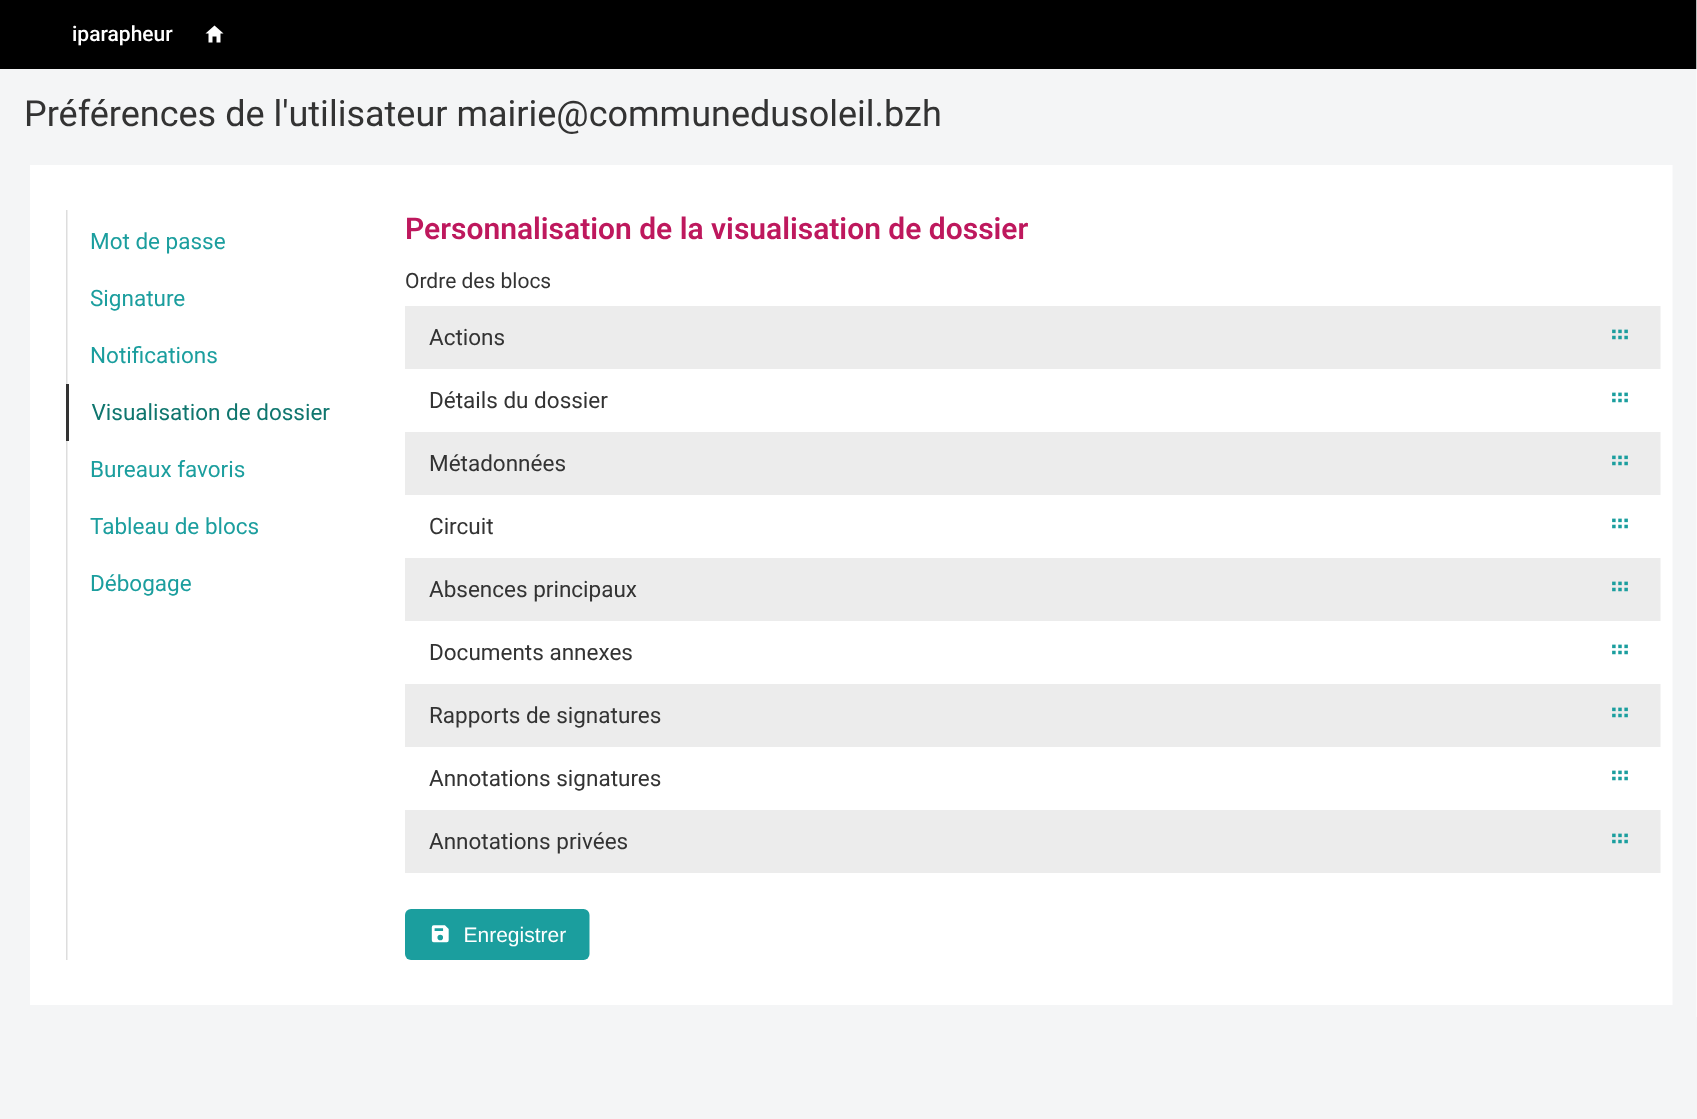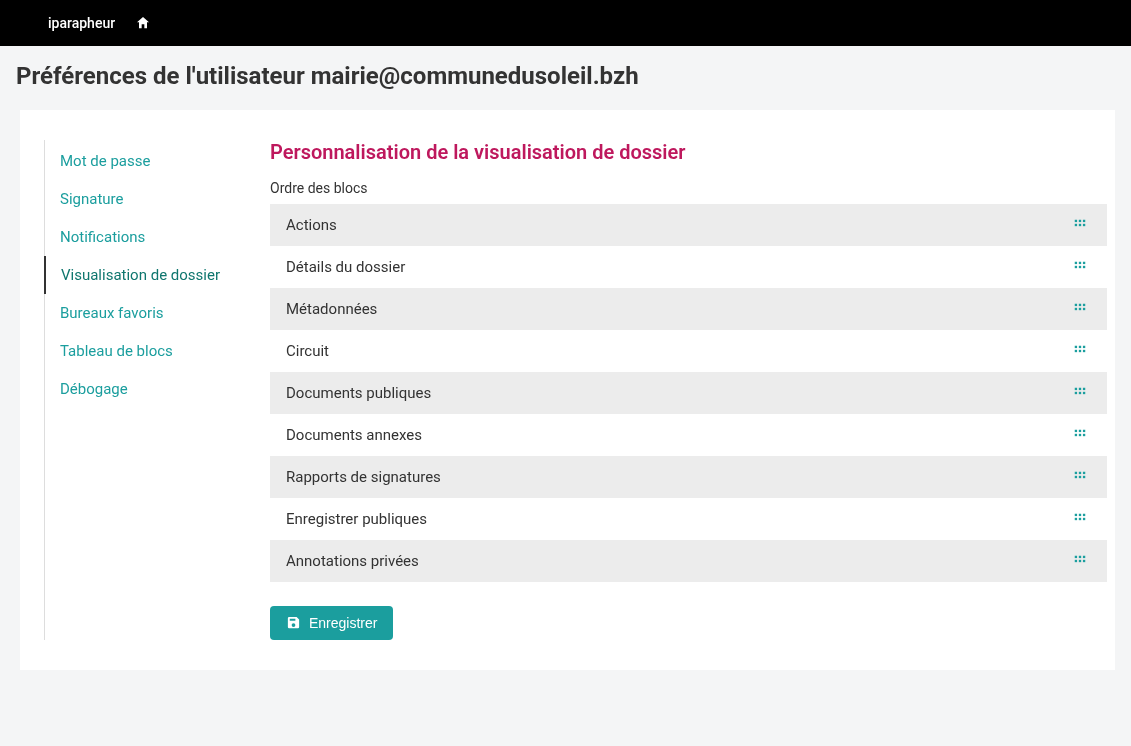--- a/index.html
+++ b/index.html
@@ -39,21 +39,21 @@
     color: #1b9e9e;
     text-decoration: none;
   }
   .breadcrumb-sep {
     margin: 0 6px;
     color: #999;
   }
   .page-title {
     font-size: 24px;
     color: #333;
-    font-weight: 700;
+    font-weight: 400;
     margin-bottom: 20px;
   }
   .card {
     background: #fff;
     margin-left: 4px;
     padding: 30px 0 30px 24px;
     display: flex;
     gap: 36px;
   }
   .sidebar {
@@ -204,21 +204,21 @@
                 <rect x="3" y="3" width="4" height="4"></rect>
                 <rect x="10" y="3" width="4" height="4"></rect>
                 <rect x="17" y="3" width="4" height="4"></rect>
                 <rect x="3" y="10" width="4" height="4"></rect>
                 <rect x="10" y="10" width="4" height="4"></rect>
                 <rect x="17" y="10" width="4" height="4"></rect>
               </svg>
             </span>
           </div>
           <div class="block-row">
-            <span>Documents publiques</span>
+            <span>Absences principaux</span>
             <span class="drag-handle">
               <svg width="14" height="14" viewBox="0 0 24 24" fill="#1b9e9e">
                 <rect x="3" y="3" width="4" height="4"></rect>
                 <rect x="10" y="3" width="4" height="4"></rect>
                 <rect x="17" y="3" width="4" height="4"></rect>
                 <rect x="3" y="10" width="4" height="4"></rect>
                 <rect x="10" y="10" width="4" height="4"></rect>
                 <rect x="17" y="10" width="4" height="4"></rect>
               </svg>
             </span>
@@ -243,21 +243,21 @@
                 <rect x="3" y="3" width="4" height="4"></rect>
                 <rect x="10" y="3" width="4" height="4"></rect>
                 <rect x="17" y="3" width="4" height="4"></rect>
                 <rect x="3" y="10" width="4" height="4"></rect>
                 <rect x="10" y="10" width="4" height="4"></rect>
                 <rect x="17" y="10" width="4" height="4"></rect>
               </svg>
             </span>
           </div>
           <div class="block-row">
-            <span>Enregistrer publiques</span>
+            <span>Annotations signatures</span>
             <span class="drag-handle">
               <svg width="14" height="14" viewBox="0 0 24 24" fill="#1b9e9e">
                 <rect x="3" y="3" width="4" height="4"></rect>
                 <rect x="10" y="3" width="4" height="4"></rect>
                 <rect x="17" y="3" width="4" height="4"></rect>
                 <rect x="3" y="10" width="4" height="4"></rect>
                 <rect x="10" y="10" width="4" height="4"></rect>
                 <rect x="17" y="10" width="4" height="4"></rect>
               </svg>
             </span>

